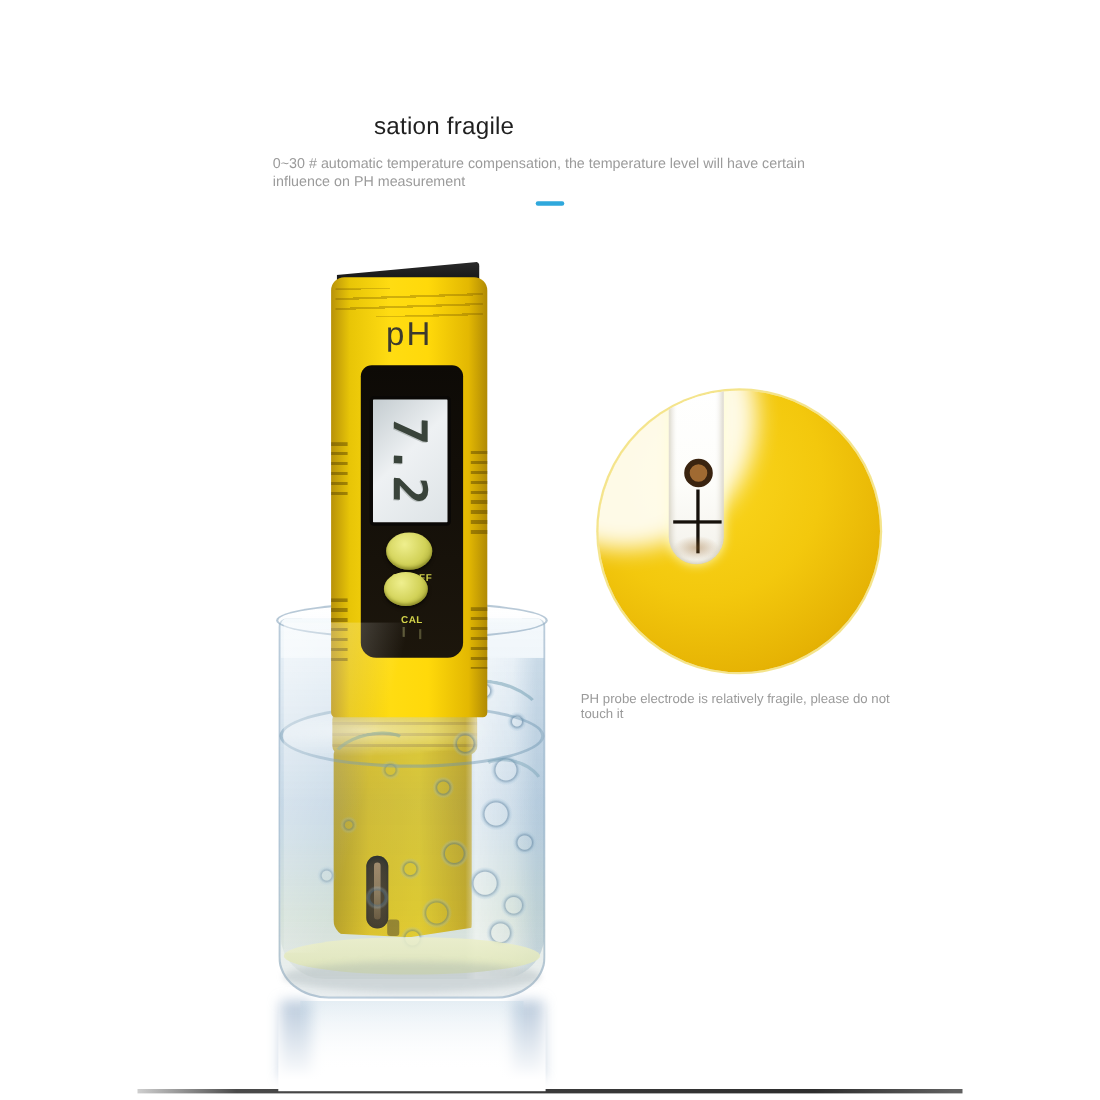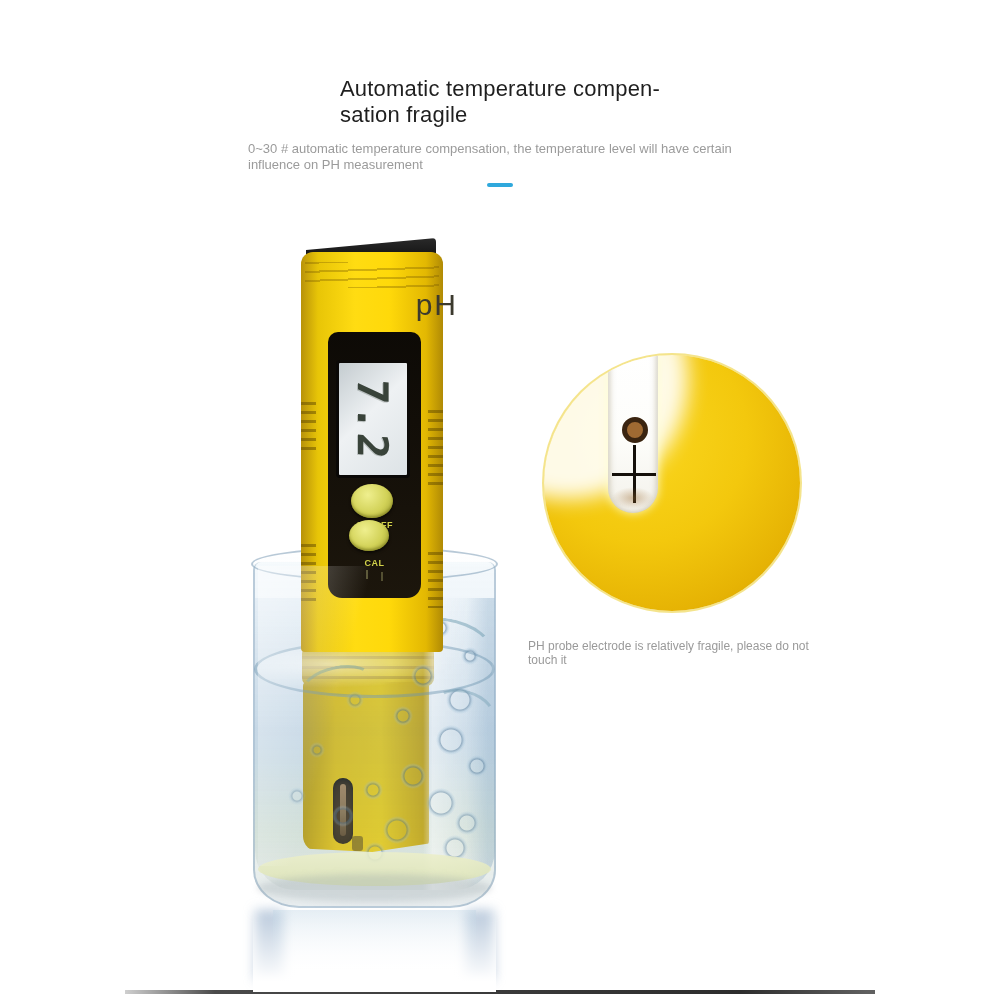--- a/index.html
+++ b/index.html
@@ -141,22 +141,22 @@
   .meter-body{
     position:absolute;left:301px;top:252px;width:142px;height:400px;z-index:10;
     border-radius:12px 12px 4px 4px;
     background:linear-gradient(to right,#b8920a 0,#e8c507 12%,#ffdc12 38%,#ffd90a 62%,#e3b802 88%,#b08a05 100%);
   }
   .meter-body::before{ 
     content:"";position:absolute;left:4px;right:4px;top:10px;height:26px;
     background:repeating-linear-gradient(178deg,rgba(120,90,0,.35) 0 2px,rgba(0,0,0,0) 2px 9px);
   }
   .ph-brand{
-    position:absolute;left:0;width:100%;top:36px;text-align:right;
-    font-size:30px;color:#3c3a2e;letter-spacing:2px;font-weight:400;padding-left:15px;
+    position:absolute;left:0;width:100%;top:36px;text-align:center;
+    font-size:30px;color:#3c3a2e;letter-spacing:2px;font-weight:400;
   }
   .grip{
     position:absolute;width:15px;
     background:repeating-linear-gradient(to bottom,rgba(95,72,0,.5) 0 3px,rgba(0,0,0,0) 3px 9px);
   }
   .grip-l1{left:0;top:150px;height:48px;}
   .grip-r1{right:0;top:158px;height:80px;}
   .grip-l2{left:0;top:292px;height:60px;}
   .grip-r2{right:0;top:300px;height:56px;}
   .control-panel{
@@ -222,34 +222,34 @@
   .electrode-crossbar{
     position:absolute;left:4px;top:122px;width:44px;height:3px;background:#15100a;
   }
   .slot-shade{
     position:absolute;left:4px;top:136px;width:42px;height:22px;border-radius:50%;
     background:radial-gradient(rgba(150,100,40,.4),rgba(0,0,0,0) 70%);
   }
   
   .inset-caption{
     position:absolute;left:528px;top:629px;width:300px;z-index:8;
-    font-size:12px;line-height:13.5px;color:#9a9a9a;margin-top:11px;
+    font-size:12px;line-height:13.5px;color:#9a9a9a;
   }
   .bottom-divider{
     position:absolute;left:125px;top:990px;width:750px;height:4px;
     background:linear-gradient(to right,#cfcfcf,#4a4a4a 12%,#2d2d2d 82%,#606060 99%);
   }
 </style>
 </head>
 <body>
 
 <div class="canvas">
 
   <div class="title">
-    <span>Automatic temperature compen-</span><br>
+    <br>
     <span>sation fragile</span>
   </div>
   <div class="subtitle">0~30 # automatic temperature compensation, the temperature level will have certain influence on PH measurement</div>
   <div class="accent-dash"></div>
 
   <div class="glass-body"></div>
   <div class="glass-rim"></div>
 
   <div class="probe-shaft"></div>
   <div class="probe-ring"></div>

